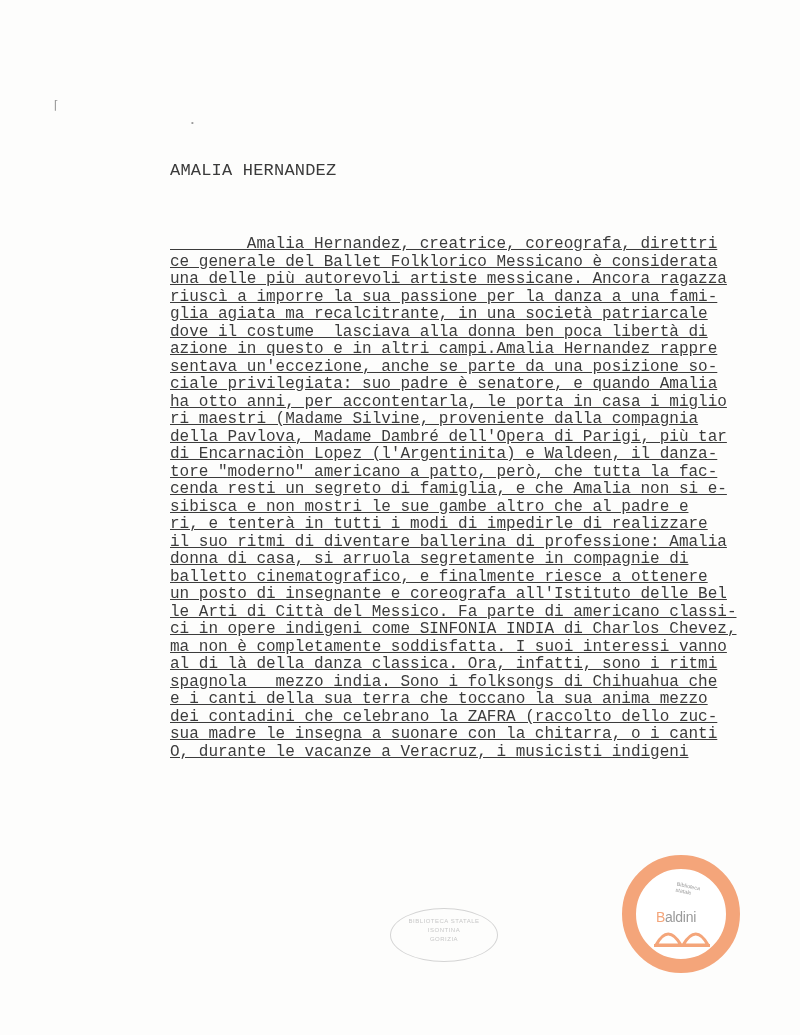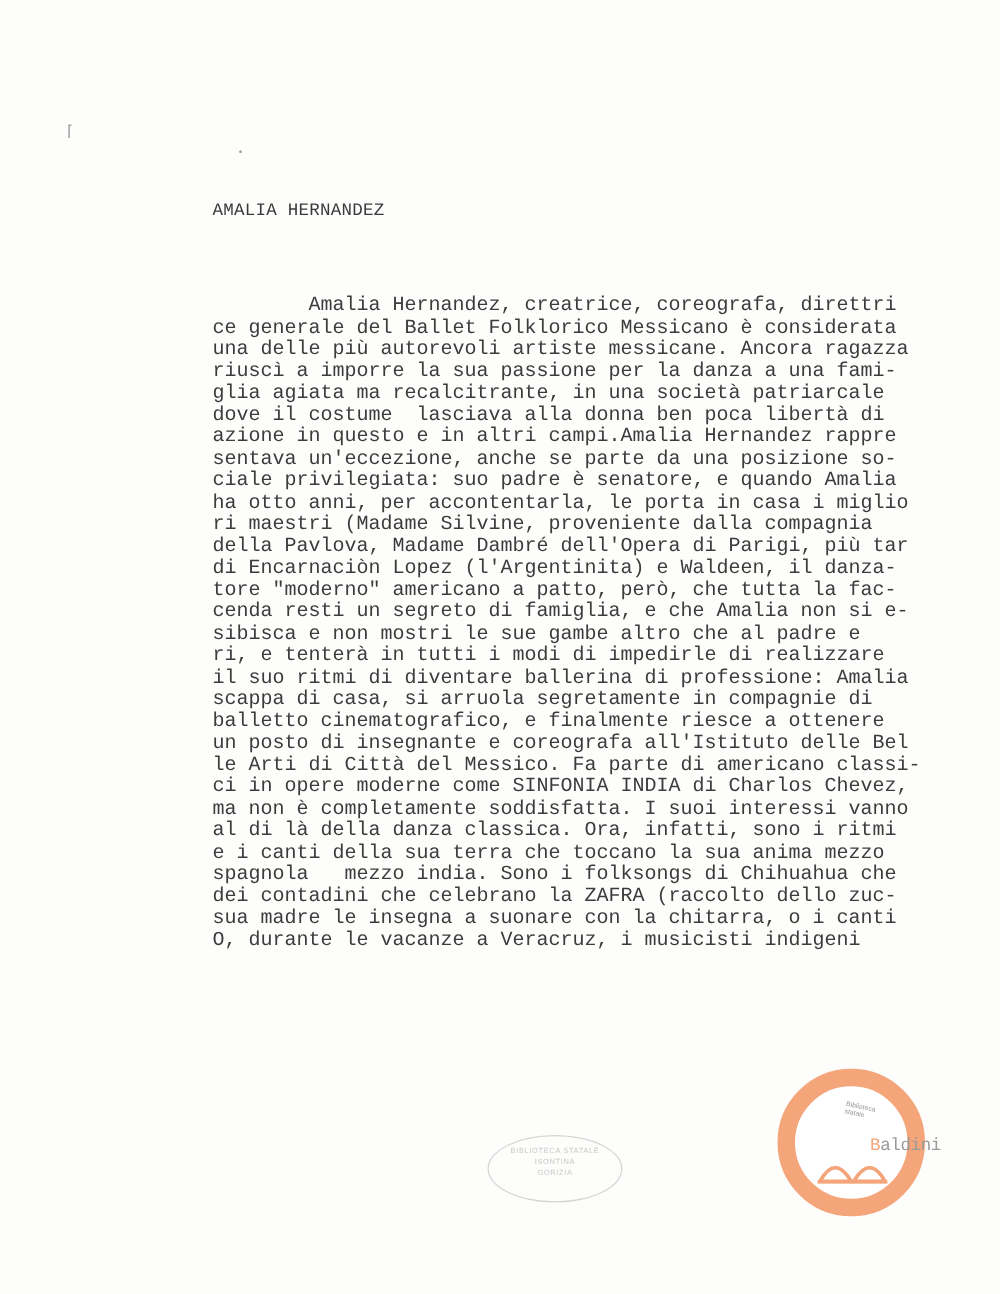--- a/index.html
+++ b/index.html
@@ -24,21 +24,21 @@
       position: absolute;
       color: #9a9a9a;
       font-family: "Liberation Mono", monospace;
       font-size: 12px;
     }
     .title {
       position: absolute;
       left: 170px;
       top: 161px;
       font-family: "Liberation Mono", "DejaVu Sans Mono", monospace;
-      font-size: 14px;
+      font-size: 17px;
       color: #3a3a3a;
       letter-spacing: 0.2px;
       white-space: pre;
       margin: 0;
       font-weight: normal;
     }
     .body-text {
       position: absolute;
       left: 170px;
       top: 236px;
@@ -46,20 +46,21 @@
       font-family: "Liberation Mono", "DejaVu Sans Mono", monospace;
       font-size: 16px;
       line-height: 17.5px;
       color: #3c3c3c;
       margin: 0;
     }
     .line {
       display: block;
       white-space: pre;
       height: 17.5px;
+      text-decoration: underline;
     }
     .stamp-oval {
       position: absolute;
       left: 390px;
       top: 908px;
       width: 108px;
       height: 54px;
       border: 1.5px solid #d4d4d4;
       border-radius: 50%;
       box-sizing: border-box;
@@ -89,25 +90,24 @@
       font-size: 5.5px;
       color: #9a9a9a;
       transform: rotate(12deg);
       white-space: pre;
       line-height: 6px;
     }
     .logo-name {
       position: absolute;
       left: 20px;
       top: 40px;
-      font-family: Liberation Mono, monospace;
+      font-family: Liberation Sans, sans-serif;
       font-size: 14px;
       color: #9a9a9a;
       letter-spacing: -0.3px;
-      margin-left: 40px;
     }
     .logo-name .first { color: #f4a57a; }
     .logo-books {
       position: absolute;
       left: 18px;
       top: 56px;
       width: 56px;
       height: 22px;
     }
   </style>
@@ -133,29 +133,29 @@
     <span class="line">ciale privilegiata: suo padre è senatore, e quando Amalia</span>
     <span class="line">ha otto anni, per accontentarla, le porta in casa i miglio</span>
     <span class="line">ri maestri (Madame Silvine, proveniente dalla compagnia</span>
     <span class="line">della Pavlova, Madame Dambré dell'Opera di Parigi, più tar</span>
     <span class="line">di Encarnaciòn Lopez (l'Argentinita) e Waldeen, il danza-</span>
     <span class="line">tore "moderno" americano a patto, però, che tutta la fac-</span>
     <span class="line">cenda resti un segreto di famiglia, e che Amalia non si e-</span>
     <span class="line">sibisca e non mostri le sue gambe altro che al padre e</span>
     <span class="line">ri, e tenterà in tutti i modi di impedirle di realizzare</span>
     <span class="line">il suo ritmi di diventare ballerina di professione: Amalia</span>
-    <span class="line">scappa di casa, si arruola segretamente in compagnie di</span>
+    <span class="line">donna di casa, si arruola segretamente in compagnie di</span>
     <span class="line">balletto cinematografico, e finalmente riesce a ottenere</span>
     <span class="line">un posto di insegnante e coreografa all'Istituto delle Bel</span>
     <span class="line">le Arti di Città del Messico. Fa parte di americano classi-</span>
-    <span class="line">ci in opere moderne come SINFONIA INDIA di Charlos Chevez,</span>
+    <span class="line">ci in opere indigeni come SINFONIA INDIA di Charlos Chevez,</span>
     <span class="line">ma non è completamente soddisfatta. I suoi interessi vanno</span>
     <span class="line">al di là della danza classica. Ora, infatti, sono i ritmi</span>
+    <span class="line">spagnola   mezzo india. Sono i folksongs di Chihuahua che</span>
     <span class="line">e i canti della sua terra che toccano la sua anima mezzo</span>
-    <span class="line">spagnola   mezzo india. Sono i folksongs di Chihuahua che</span>
     <span class="line">dei contadini che celebrano la ZAFRA (raccolto dello zuc-</span>
     <span class="line">sua madre le insegna a suonare con la chitarra, o i canti</span>
     <span class="line">O, durante le vacanze a Veracruz, i musicisti indigeni</span>
   </div>
 
   <div class="stamp-oval">
     <span>BIBLIOTECA STATALE</span>
     <span>ISONTINA</span>
     <span>GORIZIA</span>
   </div>

